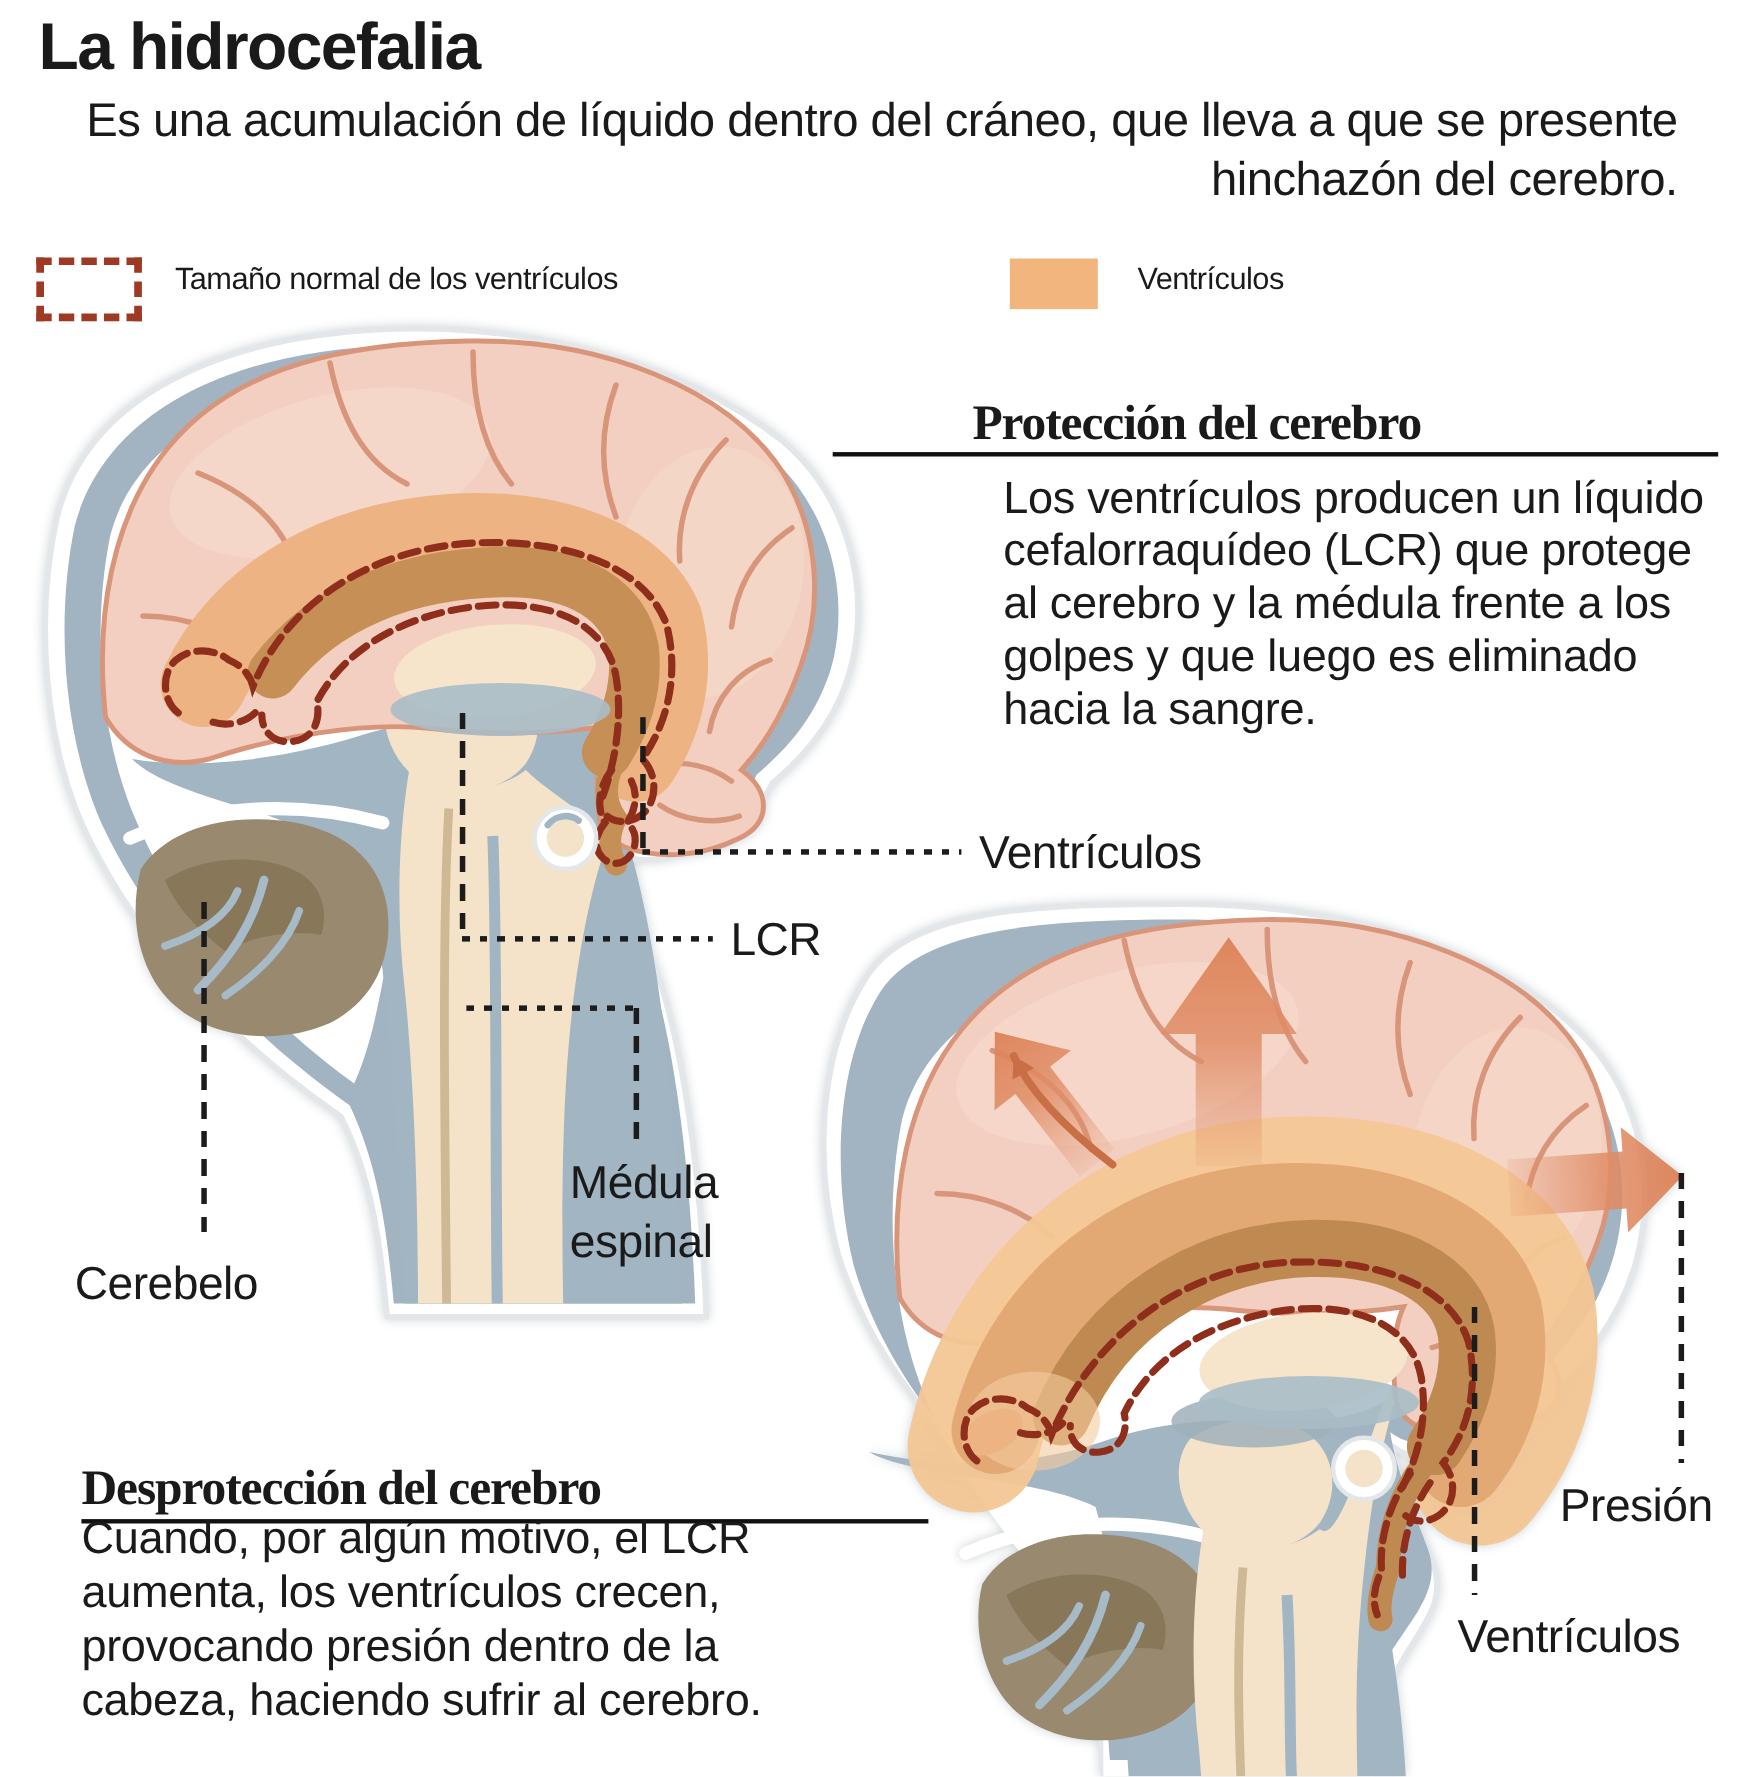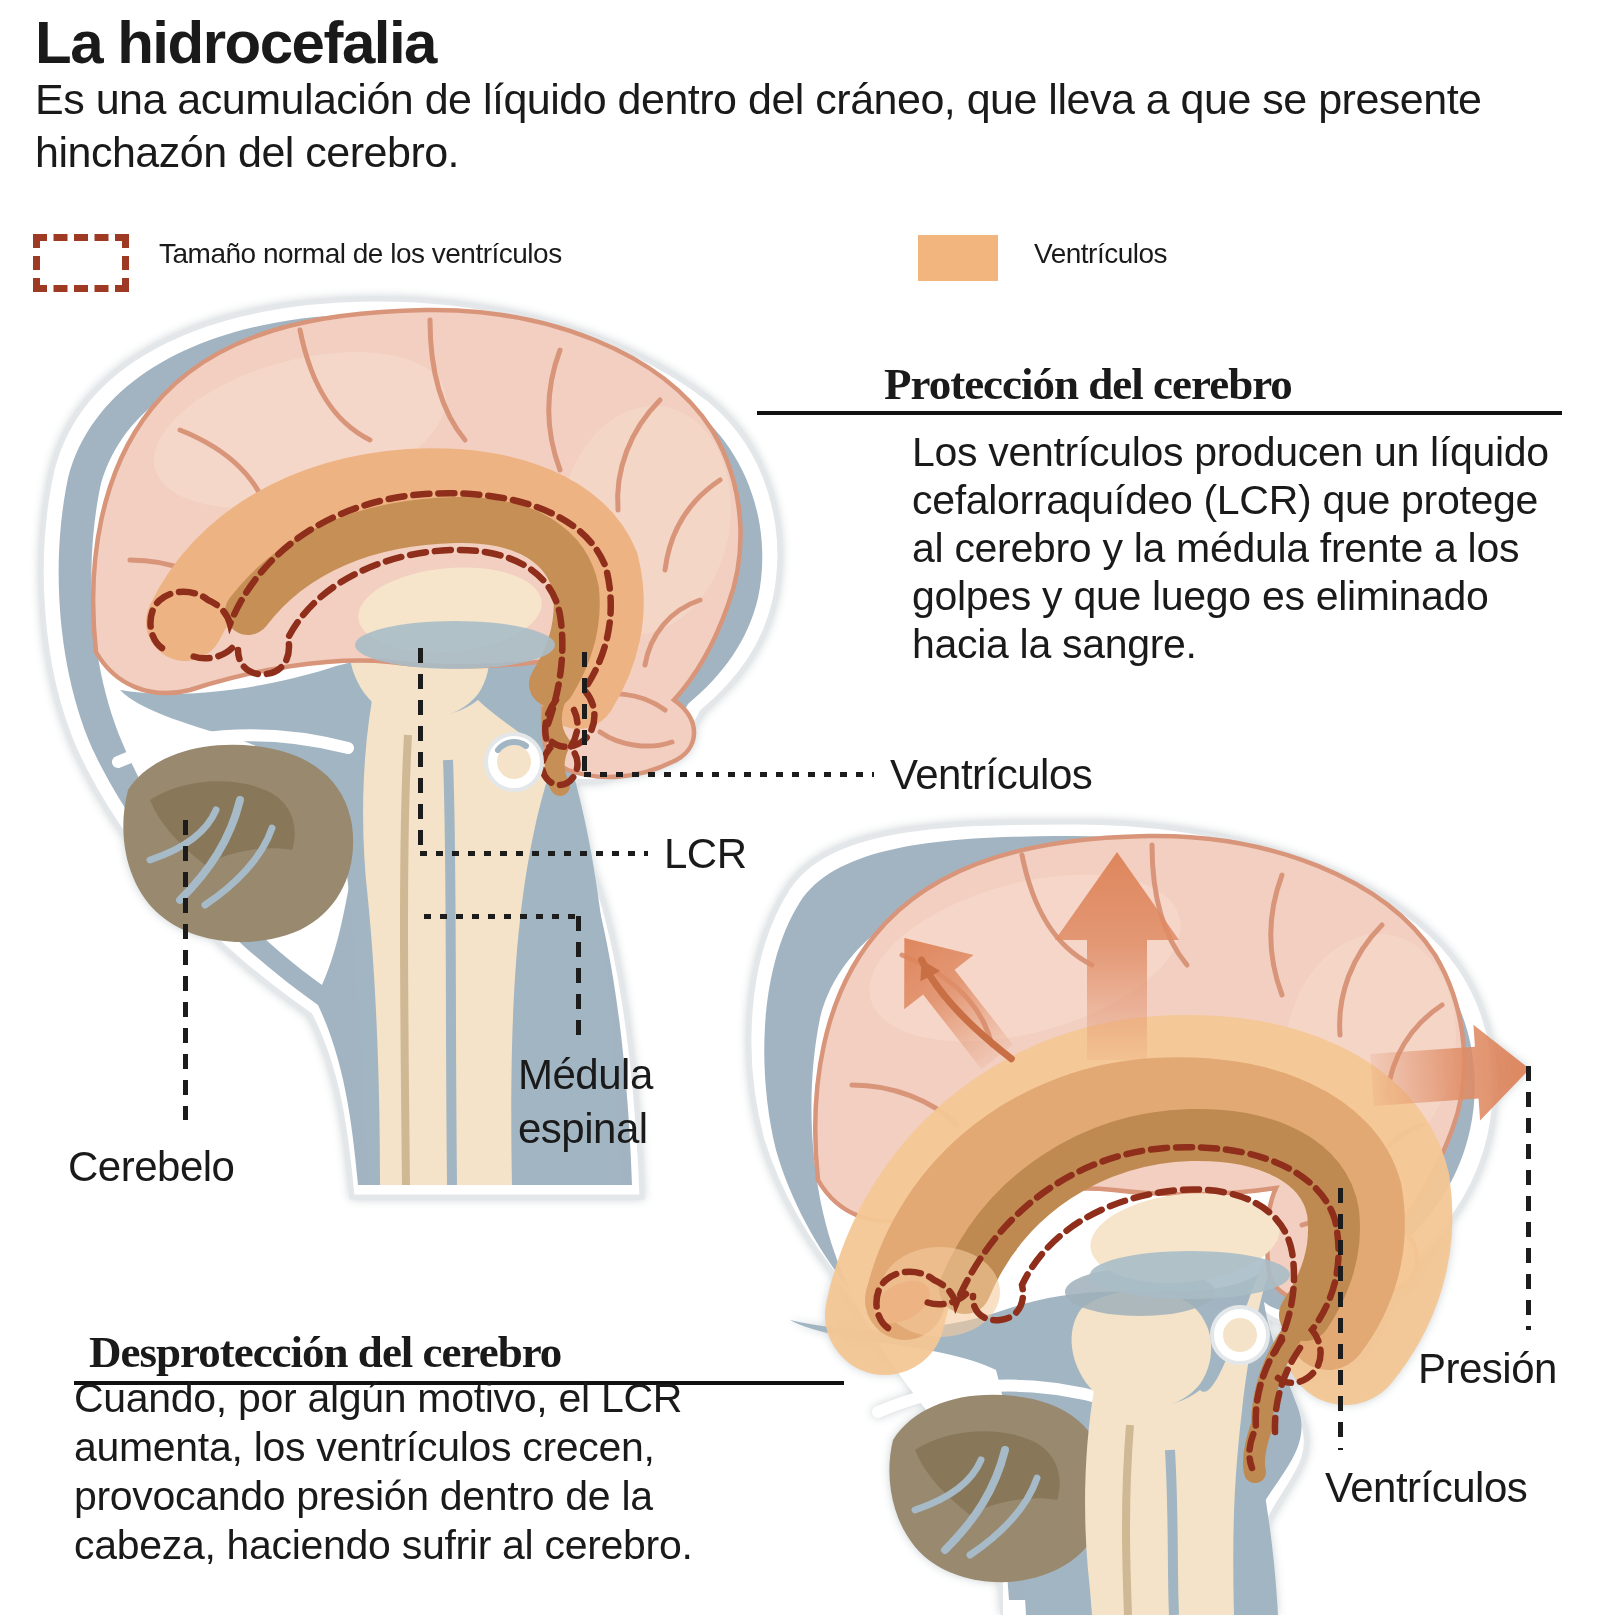--- a/index.html
+++ b/index.html
@@ -19,21 +19,21 @@
   .diagram-label{font-size:42px;letter-spacing:-0.5px;white-space:nowrap;}
   .leader-v{width:5px;background:repeating-linear-gradient(180deg,#1c1c1c 0 15px,transparent 15px 26px);}
   .leader-h{height:5px;background:repeating-linear-gradient(90deg,#1c1c1c 0 7px,transparent 7px 16px);}
   svg.brain{position:absolute;filter:drop-shadow(0 0 5px rgba(140,152,160,0.45));}
   .z1{z-index:1}.z2{z-index:2}.z3{z-index:3}
 </style>
 </head>
 <body>
 
 <div class="abs title z3" style="left:35px;top:8px;">La hidrocefalia</div>
-<div class="abs intro z3" style="left:35px;top:73px;width:1490px;">Es una acumulación de líquido dentro del cráneo, que lleva a que se presente hinchazón del cerebro.</div>
+<div class="abs intro z3" style="left:35px;top:84px;width:1490px;text-align:right;">Es una acumulación de líquido dentro del cráneo, que lleva a que se presente hinchazón del cerebro.</div>
 
 <div class="abs z3" style="left:33px;top:234px;">
   <div class="swatch-dashed"></div>
 </div>
 <div class="abs legend-label z3" style="left:143px;top:238px;">Tamaño normal de los ventrículos</div>
 <div class="abs z3" style="left:918px;top:235px;">
   <div class="swatch-solid" style="background:#f2b57e;"></div>
 </div>
 <div class="abs legend-label z3" style="left:1018px;top:238px;">Ventrículos</div>
 
@@ -215,20 +215,20 @@
 <div class="abs leader-h z3" style="left:420px;top:851px;width:228px;"></div>
 <div class="abs diagram-label z3" style="left:664px;top:830px;">LCR</div>
 
 <div class="abs leader-h z3" style="left:424px;top:914px;width:156px;"></div>
 <div class="abs leader-v z3" style="left:576px;top:916px;height:126px;"></div>
 <div class="abs diagram-label z3" style="left:486px;top:1048px;width:180px;white-space:normal;line-height:54px;margin-left:32px;">Médula espinal</div>
 
 <div class="abs leader-v z3" style="left:183px;top:820px;height:300px;"></div>
 <div class="abs diagram-label z3" style="left:68px;top:1143px;">Cerebelo</div>
 
-<div class="abs section-heading z3" style="left:74px;top:1326px;margin-left:15px;">Desprotección del cerebro</div>
+<div class="abs section-heading z3" style="left:74px;top:1326px;">Desprotección del cerebro</div>
 <div class="abs section-body z3" style="left:74px;top:1374px;width:660px;line-height:49px;">Cuando, por algún motivo, el LCR aumenta, los ventrículos crecen, provocando presión dentro de la cabeza, haciendo sufrir al cerebro.</div>
 
 <div class="abs leader-v z3" style="left:1526px;top:1066px;height:264px;"></div>
 <div class="abs diagram-label z3" style="left:1418px;top:1345px;">Presión</div>
 
 <div class="abs leader-v z3" style="left:1338px;top:1188px;height:262px;"></div>
 <div class="abs diagram-label z3" style="left:1325px;top:1464px;">Ventrículos</div>
 
 </body></html>

